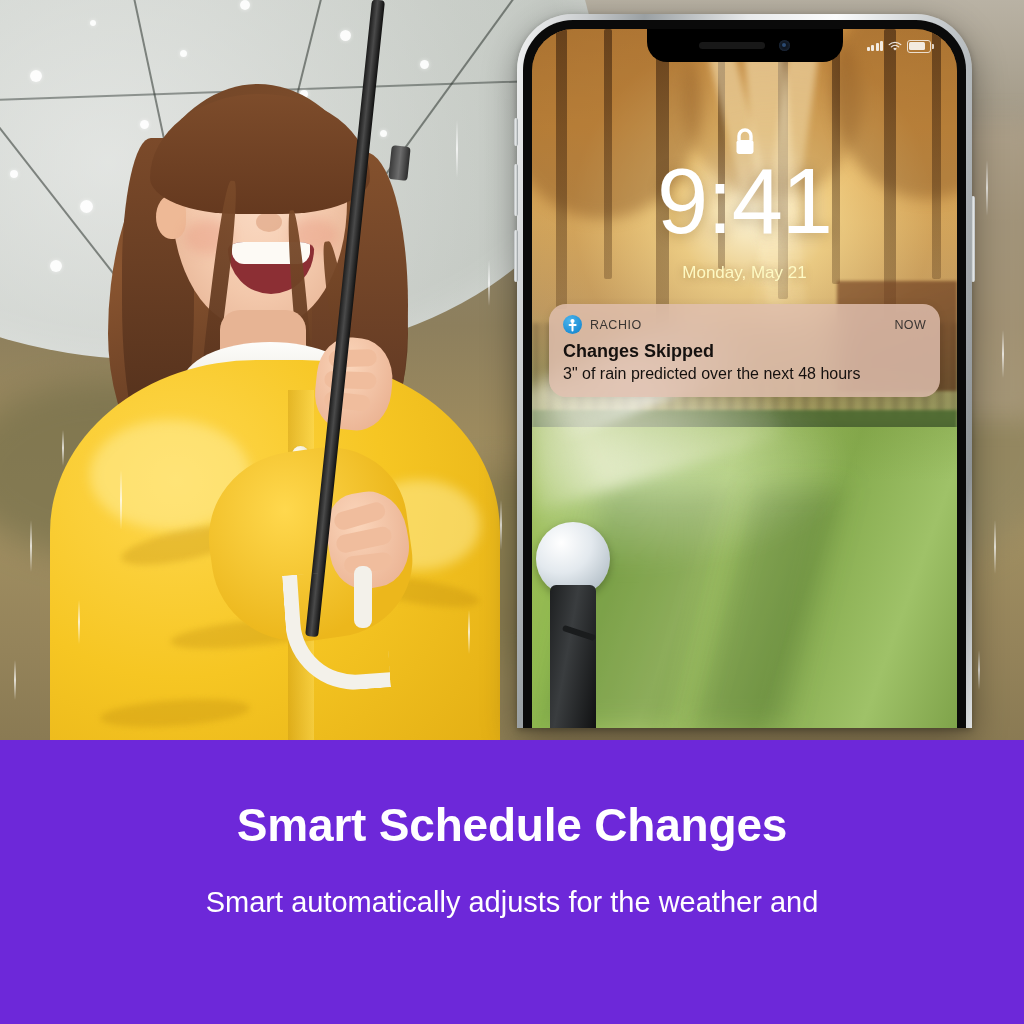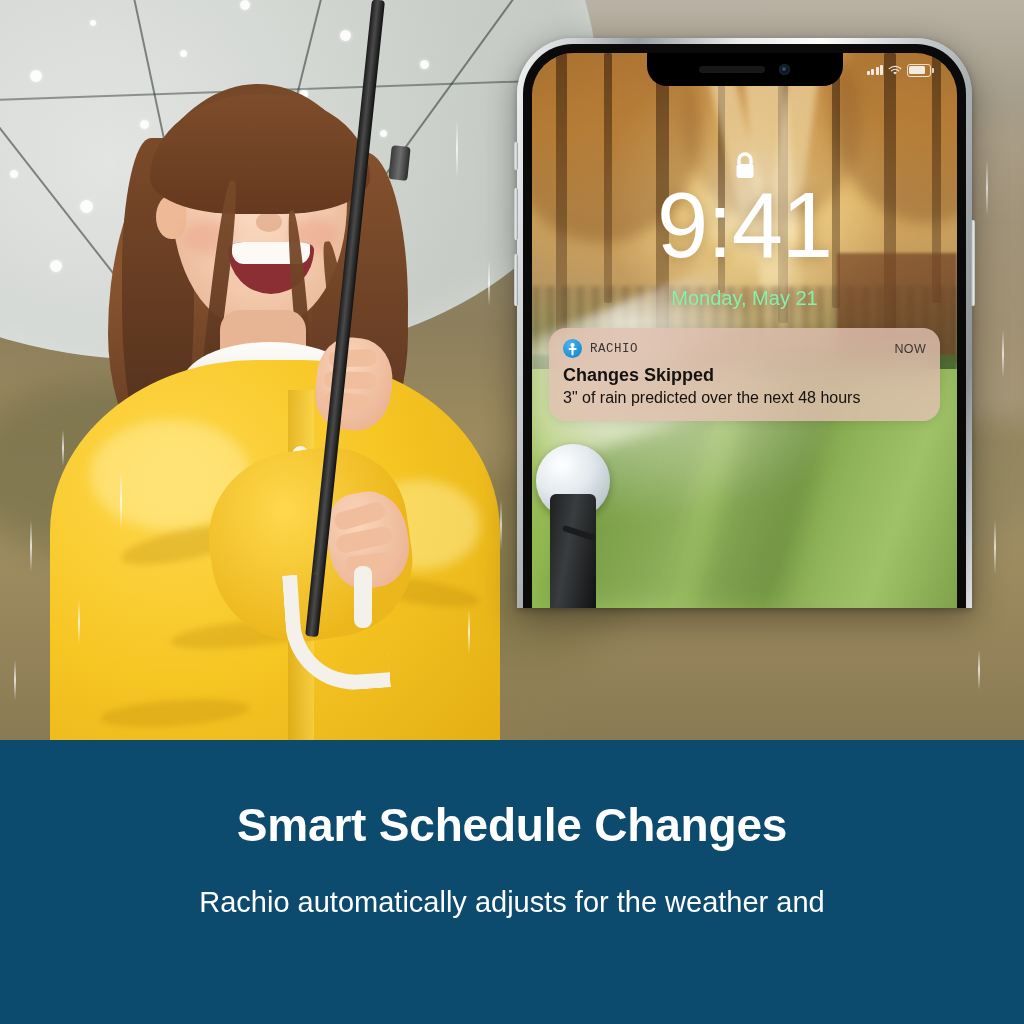--- a/index.html
+++ b/index.html
@@ -130,21 +130,21 @@
   .pole-joint{position:absolute;left:330px;top:86px;width:19px;height:34px;background:linear-gradient(to right,#3a3a3a,#6d6d6d,#2b2b2b);border-radius:4px;transform:rotate(6deg);}
   .handle{
     position:absolute;left:226px;top:512px;width:86px;height:104px;
     border:15px solid #f3f1ea;border-top:none;border-right:none;
     border-radius:0 0 0 70px;transform:rotate(-4deg);
   }
   .handle2{position:absolute;left:294px;top:506px;width:18px;height:62px;background:#f3f1ea;border-radius:8px;}
 
   
   .phone{
-    position:absolute;left:517px;top:38px;width:455px;height:570px;
+    position:absolute;left:517px;top:14px;width:455px;height:714px;
     border-radius:56px 56px 0 0;
     background:linear-gradient(100deg,#f2f3f3 0%,#c9ccce 12%,#9aa0a3 22%,#e8eaeb 40%,#fbfcfc 55%,#b9bec1 78%,#8d9295 92%,#dfe2e3 100%);
     padding:6px;box-sizing:border-box;
     box-shadow:0 10px 34px rgba(0,0,0,.38), 0 2px 6px rgba(0,0,0,.25);
   }
   .phone-bezel{
     position:absolute;left:6px;top:6px;right:6px;bottom:0;
     background:#0a0a0a;border-radius:50px 50px 0 0;padding:9px 9px 0 9px;box-sizing:border-box;
   }
   .screen{
@@ -229,55 +229,55 @@
 
   
   .lockicon{position:absolute;left:50%;transform:translateX(-50%);top:96px;z-index:4;}
   .clock{
     position:absolute;left:0;right:0;top:126px;text-align:center;z-index:4;
     color:#fff;font-size:92px;font-weight:300;letter-spacing:-1px;line-height:1;
     text-shadow:0 2px 14px rgba(90,50,10,.35);
   }
   .datetxt{
     position:absolute;left:0;right:0;top:234px;text-align:center;z-index:4;
-    color:#86efac;font-size:20px;font-weight:400;
+    color:#fef9c3;font-size:17px;font-weight:400;
     text-shadow:0 1px 8px rgba(90,50,10,.35);
   }
 
   
   .notif{
     position:absolute;left:17px;right:17px;top:275px;z-index:5;
     background:rgba(225,192,176,.82);
     backdrop-filter:blur(14px);
     border-radius:17px;padding:11px 14px 14px 14px;box-sizing:border-box;
     box-shadow:0 2px 10px rgba(0,0,0,.10);
   }
   .notif-head{display:flex;align-items:center;gap:8px;}
   .app-icon{
     width:19px;height:19px;border-radius:50%;
     background:radial-gradient(circle at 35% 28%,#49b3ec,#1e8fd5 70%,#1a7fc0);
     position:relative;flex:0 0 auto;
   }
   .app-icon svg{position:absolute;left:3px;top:2.5px;}
-  .app-name{font-size:12.5px;letter-spacing:.5px;color:#3a3532;flex:1;font-family:Liberation Mono, monospace;}
+  .app-name{font-size:12.5px;letter-spacing:.5px;color:#3a3532;flex:1;}
   .notif-time{font-size:12.5px;color:#3a3532;letter-spacing:.3px;}
   .notif-title{font-size:18px;font-weight:700;color:#15110f;margin-top:7px;}
   .notif-body{font-size:16px;color:#15110f;margin-top:3px;}
 
   
   .btn-side{position:absolute;background:linear-gradient(to right,#b8bcbe,#e9ecec 45%,#93999c);border-radius:2px;}
   .btn-vol-up{left:-3px;top:150px;width:4px;height:52px;}
   .btn-vol-dn{left:-3px;top:216px;width:4px;height:52px;}
   .btn-silent{left:-3px;top:104px;width:4px;height:28px;}
   .btn-power{right:-3px;top:182px;width:4px;height:86px;background:linear-gradient(to left,#b8bcbe,#e9ecec 45%,#93999c);}
 
   
   .caption{
     position:absolute;left:0;top:740px;width:1024px;height:284px;
-    background:#0c4a6e;display:flex;flex-direction:column;
+    background:#6d28d9;display:flex;flex-direction:column;
     align-items:center;justify-content:flex-start;
     padding-top:58px;box-sizing:border-box;
   }
   .headline{
     color:#ffffff;font-size:46px;font-weight:700;letter-spacing:-.2px;text-align:center;
   }
   .subcopy{
     color:#ffffff;font-size:29px;font-weight:400;line-height:1.52;
     text-align:center;margin-top:28px;max-width:960px;
   }
@@ -496,17 +496,17 @@
 
         </div>
       </div>
     </div>
 
   </div>
 
   <div class="caption">
     <div class="headline">Smart Schedule Changes</div>
     <div class="subcopy">
-      <span>Rachio automatically adjusts for the weather and</span>
+      <span>Smart automatically adjusts for the weather and</span>
     </div>
   </div>
 
 </div>
 
 </body></html>

